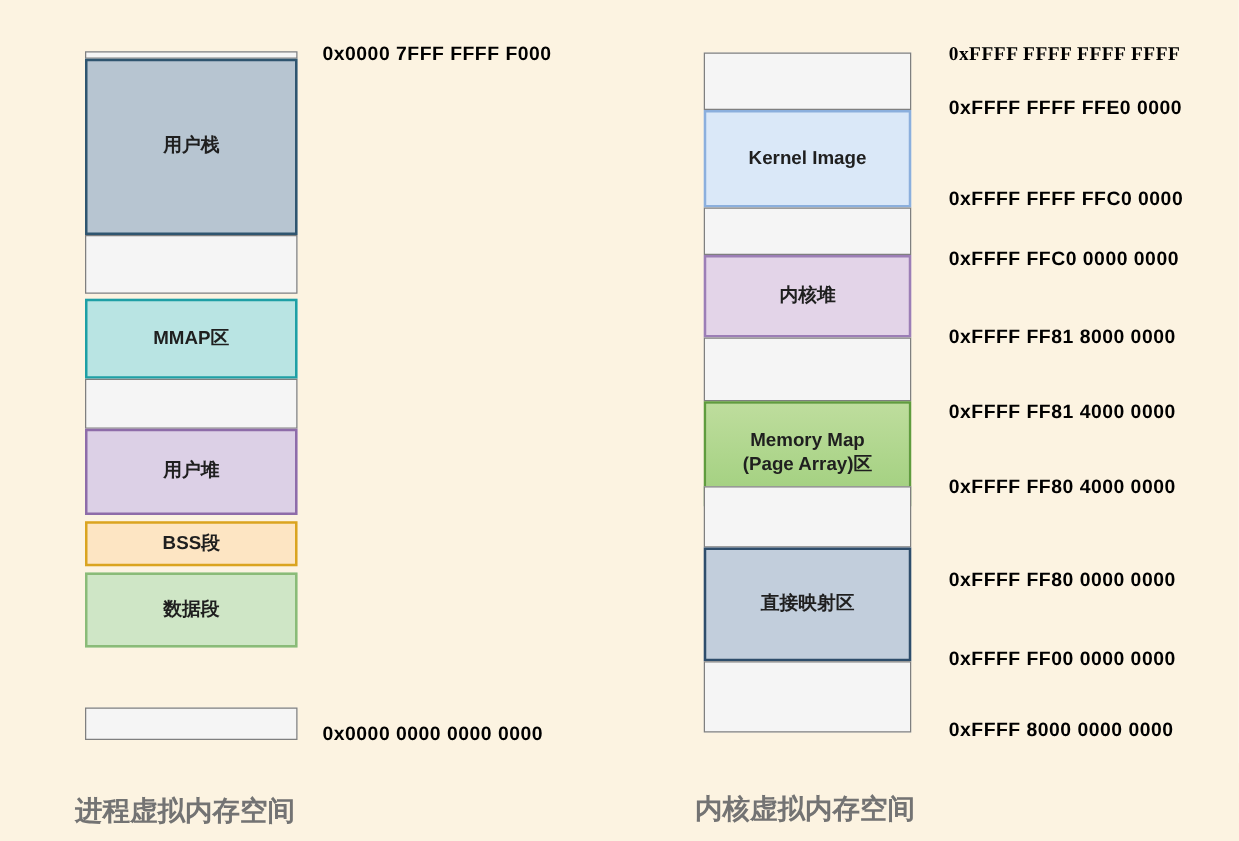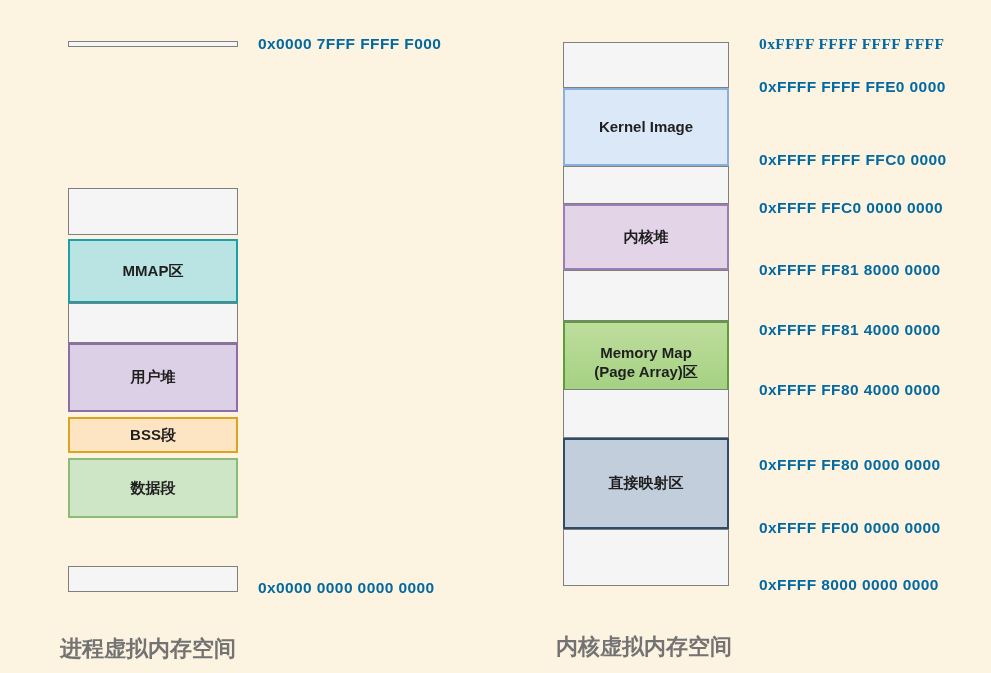--- a/index.html
+++ b/index.html
@@ -39,21 +39,21 @@
     color: #1F1F1F;
     white-space: pre-line;
   }
   .address {
     position: absolute;
     white-space: nowrap;
     font-weight: bold;
     font-size: 15.5px;
     line-height: 20px;
     letter-spacing: 0.4px;
-    color: #0369a1;
+    color: #000000;
   }
   .address-layer {
     position: absolute;
     top: 0;
     height: 100%;
   }
   .space-title {
     position: absolute;
     font-weight: bold;
     font-size: 22px;
@@ -63,20 +63,23 @@
   #process-title { left: 60px; top: 634px; }
   #kernel-title  { left: 556px; top: 632px; }
 </style>
 </head>
 <body>
 
 <div class="page">
 
   <div id="process-column" class="column" style="left: 68px; width: 170px;">
       <div class="segment empty" style="top: 41px; height: 6px;"></div>
+      <div class="segment" style="top: 47px; height: 141px; background: rgb(183, 197, 209); border-color: rgb(47, 85, 111);">
+        <span class="segment-label">用户栈</span>
+      </div>
       <div class="segment empty" style="top: 188px; height: 47px;"></div>
       <div class="segment" style="top: 239px; height: 64px; background: rgb(185, 228, 227); border-color: rgb(30, 159, 165);">
         <span class="segment-label">MMAP区</span>
       </div>
       <div class="segment empty" style="top: 303px; height: 40px;"></div>
       <div class="segment" style="top: 343px; height: 69px; background: rgb(220, 208, 230); border-color: rgb(142, 108, 169);">
         <span class="segment-label">用户堆</span>
       </div>
       <div class="segment" style="top: 417px; height: 36px; background: rgb(253, 229, 195); border-color: rgb(218, 164, 32);">
         <span class="segment-label">BSS段</span>

